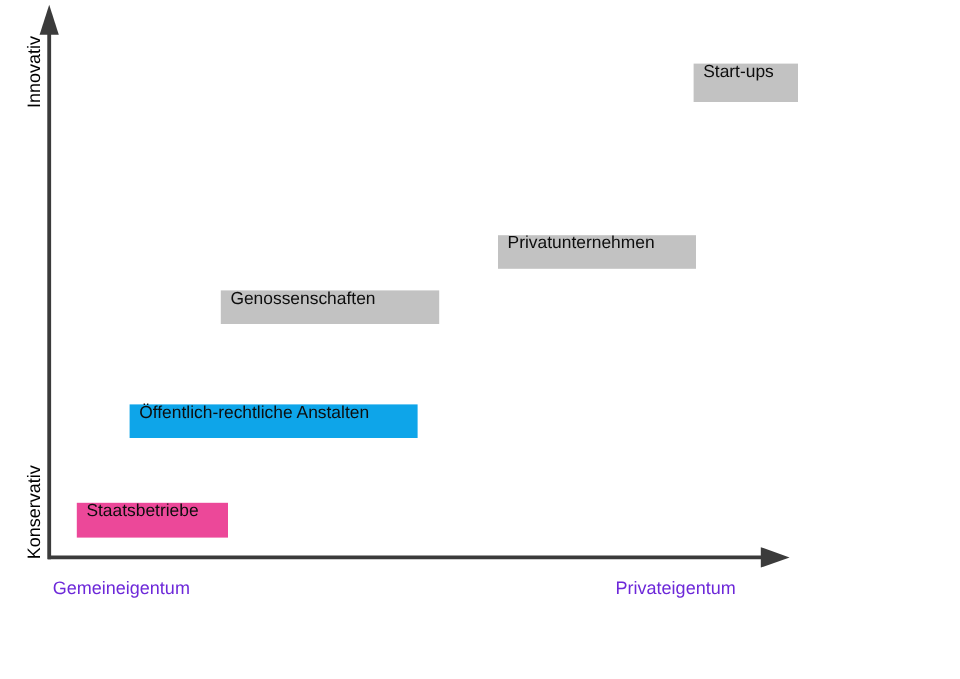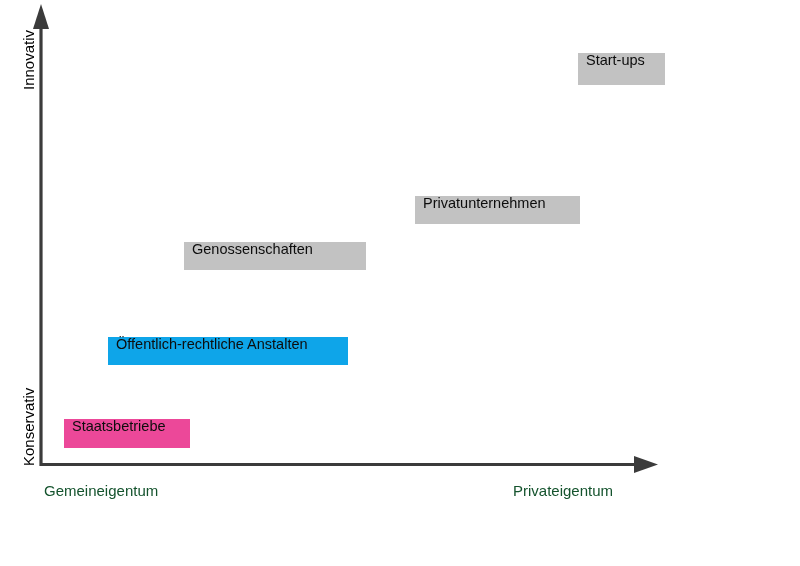--- a/index.html
+++ b/index.html
@@ -27,21 +27,21 @@
     width: 800px;
     height: 566px;
   }
 
   
   .axis-title-h {
     position: absolute;
     font-size: 15px;
     line-height: 1;
     white-space: nowrap;
-    color: #14532d;
+    color: #6d28d9;
   }
   .axis-title-v {
     position: absolute;
     font-size: 15px;
     line-height: 1;
     white-space: nowrap;
     color: #000;
     transform-origin: left bottom;
     transform: rotate(-90deg);
   }

